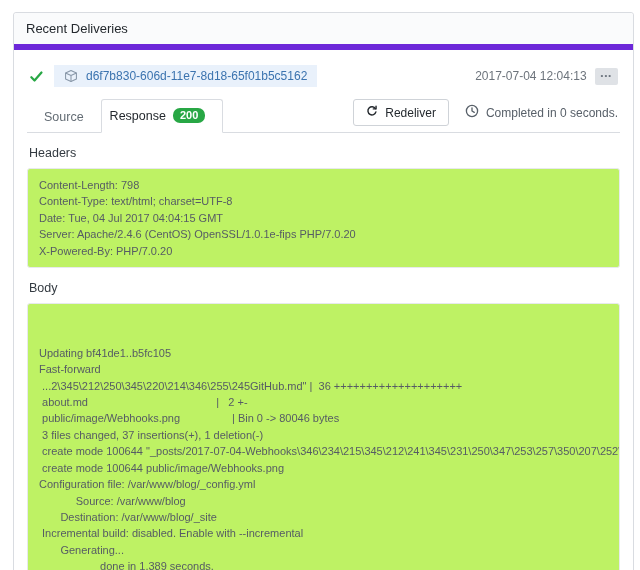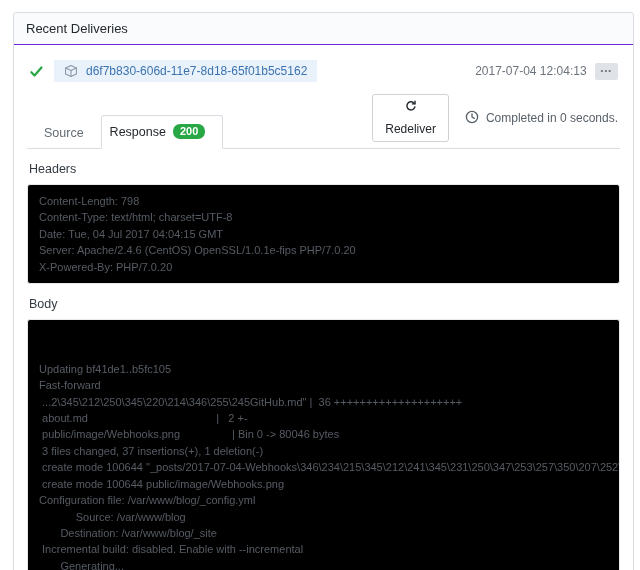--- a/index.html
+++ b/index.html
@@ -1,20 +1,20 @@
 <!DOCTYPE html>
 <html><head>
 <meta charset="utf-8">
 <style>
   * { margin:0; padding:0; box-sizing:border-box; }
   html,body { width:640px; height:570px; background:#fff;
     font-family:"Liberation Sans", sans-serif; color:#24292e; }
   .panel { position:absolute; left:13px; top:12px; width:621px;
     border:1px solid #d9dce1; border-radius:3px; background:#fff; }
-  .panel-header { background:#fafbfc; border-bottom:1px solid #6d28d9;
+  .panel-header { background:#fafbfc; border-bottom:6px solid #6d28d9;
     padding:8px 12px; font-size:13px; color:#24292e; border-radius:3px 3px 0 0; }
   .content { padding:13px 13px 14px; }
 
   
   .delivery-row { display:flex; align-items:center; margin:2px 2px 12px; }
   .check { flex:0 0 auto; margin-right:10px; display:flex; }
   .guid-pill { display:inline-flex; align-items:center; gap:8px;
     background:#e9f1fb; border-radius:0; padding:4px 10px;
     font-size:12px; color:#3b73af; cursor:pointer; }
   .guid-pill svg { display:block; }
@@ -29,27 +29,27 @@
   .tab { padding:8px 17px 9px; font-size:12.5px; color:#636c74;
     cursor:pointer; margin-bottom:-1px; display:flex; align-items:center; gap:7px; }
   .tab.active { background:#fff; border:1px solid #d9dce1; border-bottom-color:#fff;
     border-radius:3px 3px 0 0; color:#24292e;padding-left:8px; }
   .badge { background:#28a745; color:#fff; font-size:11px; font-weight:bold;
     padding:1px 7px 2px; border-radius:7px; }
   .tab-actions { margin-left:auto; display:flex; align-items:center; padding-bottom:6px; }
   .redeliver-btn { display:inline-flex; align-items:center; gap:7px;
     background:#fff; border:1px solid #cfd3d8; border-radius:3px;
     padding:5px 12px; font-size:12px; color:#24292e; cursor:pointer;
-    font-family:"Liberation Sans", sans-serif;flex-direction:column; }
+    font-family:"Liberation Sans", sans-serif; }
   .completed { display:inline-flex; align-items:center; gap:7px;
     font-size:12px; color:#586069; margin-left:16px; margin-right:2px; }
 
   
   .section-label { font-size:12.5px; color:#333a41; margin:13px 2px 8px; }
-  .code-box { background:#000000; border:1px solid #e7e9ec; border-radius:3px;
+  .code-box { background:#bef264; border:1px solid #e7e9ec; border-radius:3px;
     padding:8px 11px; font-size:11px; line-height:16.4px; color:#565c64;
     white-space:pre; overflow:hidden; }
   .body-box { padding-bottom:0; }
 </style>
 </head>
 <body>
 
 <div class="panel">
   <div class="panel-header">
     <span>Recent Deliveries</span>

